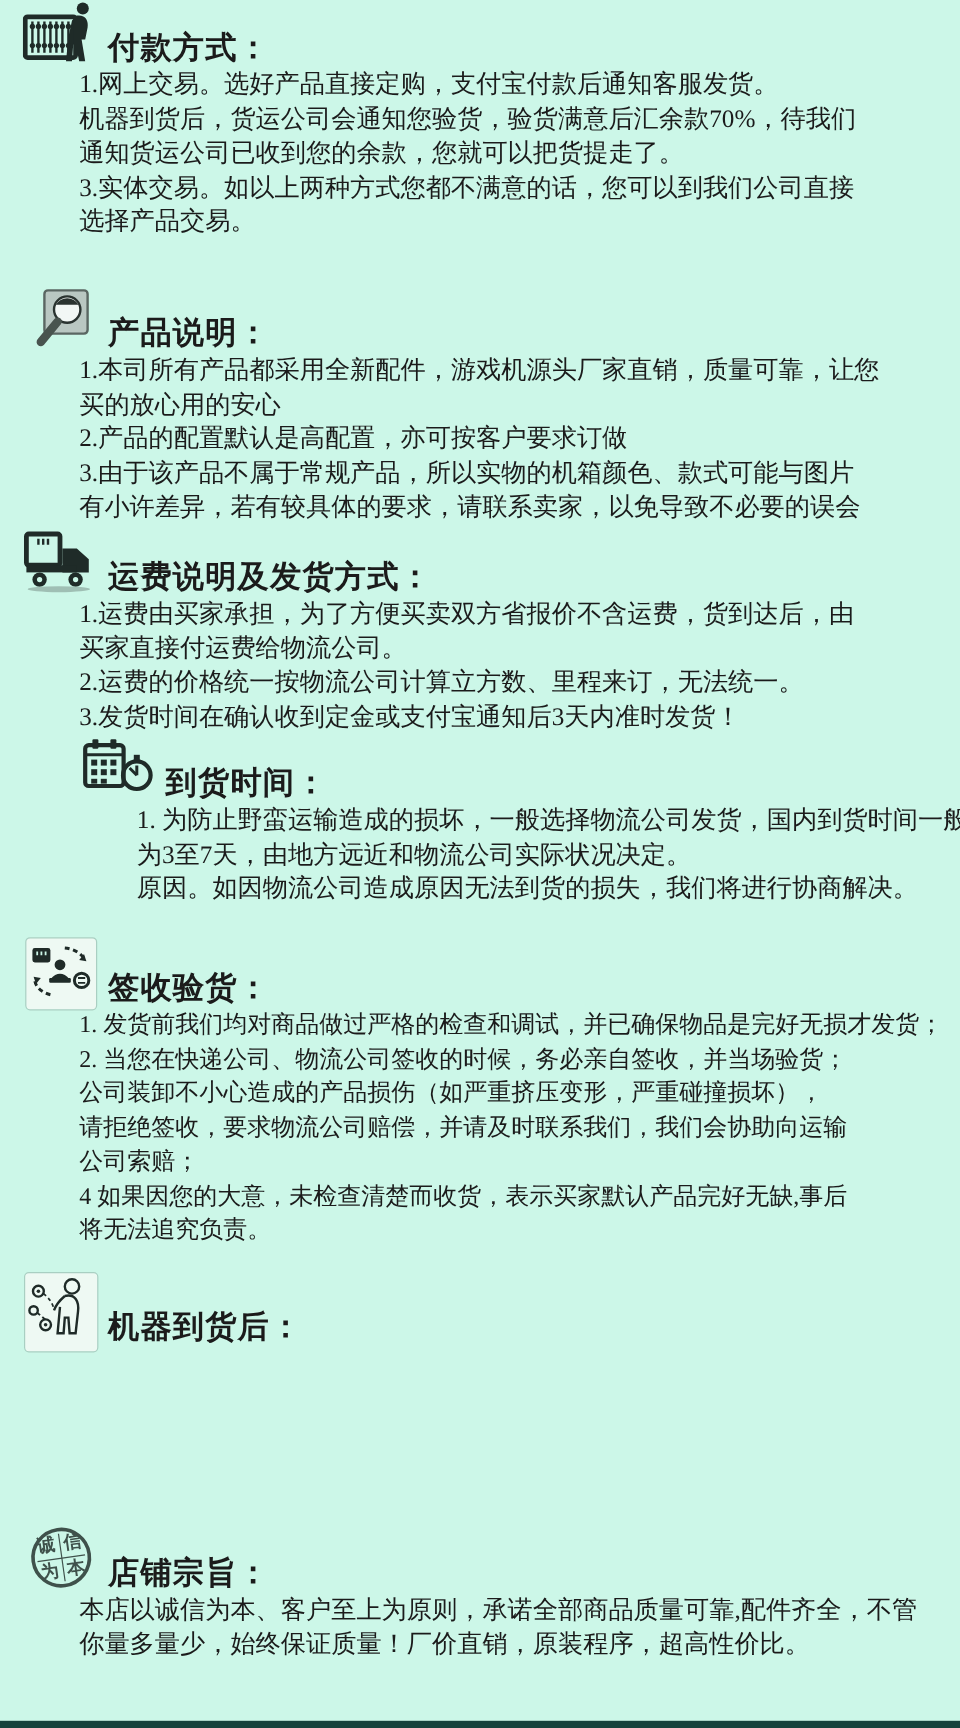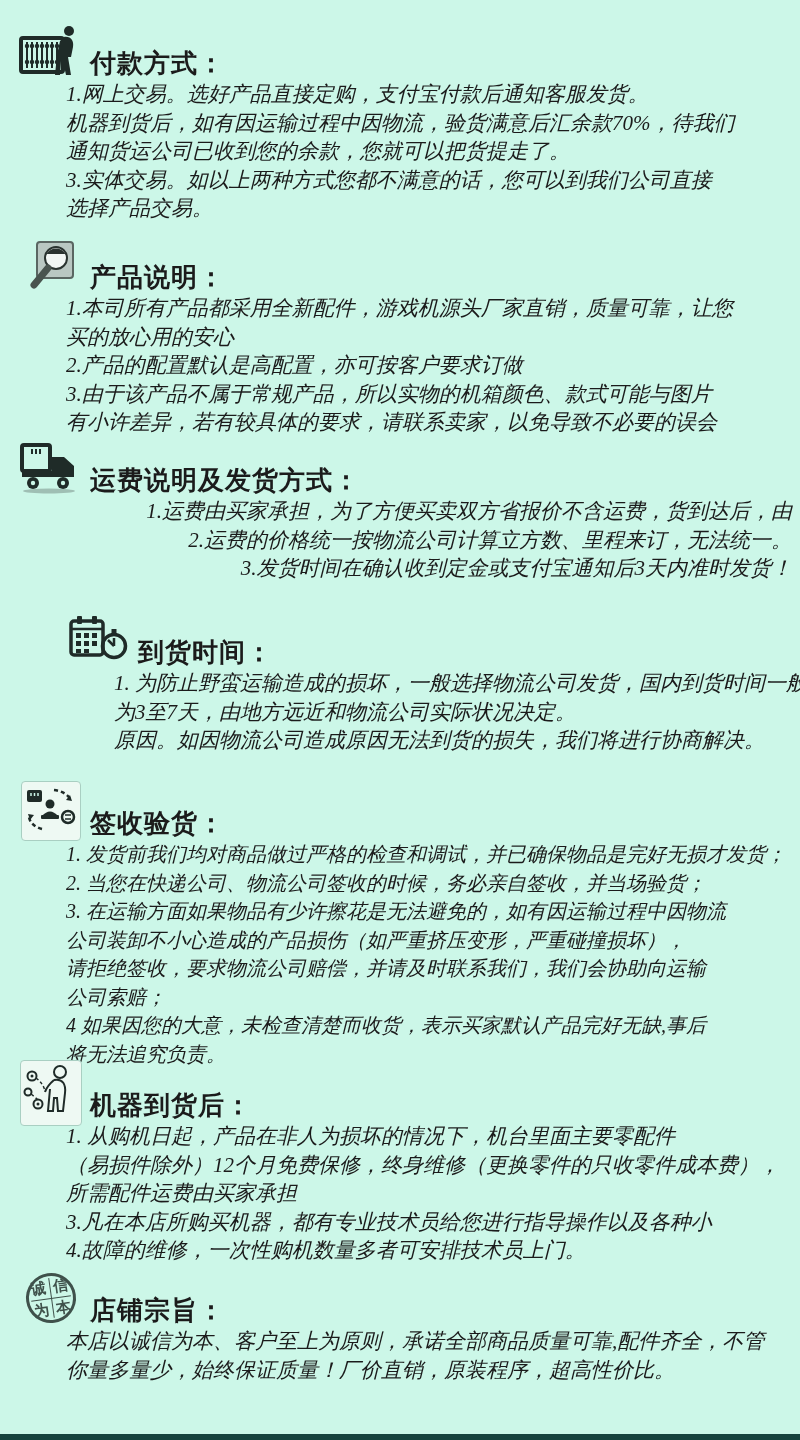--- a/index.html
+++ b/index.html
@@ -9,23 +9,23 @@
     overflow:hidden;
   }
   .page{
     position:relative;
     width:800px;height:1440px;
     background:#ccf7e8;
     color:#1b1b1b;
   }
   #sections{position:absolute;inset:0;}
   .section{position:absolute;left:0;width:800px;}
-  #sections .section:nth-child(1){top:24px;}
+  #sections .section:nth-child(1){top:0;}
   #sections .section:nth-child(2){top:238px;}
-  #sections .section:nth-child(3){top:441px;text-align:right;}
+  #sections .section:nth-child(3){top:441px;}
   #sections .section:nth-child(4){top:613px;padding-left:48px;}
   #sections .section:nth-child(5){top:784px;}
   #sections .section:nth-child(6){top:1066px;}
   #sections .section:nth-child(7){top:1271px;}
 
   .header{
     display:flex;align-items:flex-end;
     height:54px;
     padding-left:18px;
     box-sizing:border-box;
@@ -46,21 +46,20 @@
     font-family:"Liberation Sans","DejaVu Sans",sans-serif;
     font-size:26px;
     font-weight:bold;
     line-height:30px;
     letter-spacing:1px;
   }
   .body{
     padding:2px 8px 0 66px;
     font-size:21px;
     line-height:28.5px;
-    font-style:italic;
   }
   .sec-inspection .body{font-size:20px;}
   .body .line{white-space:nowrap;}
 
   .seal{
     width:50px;height:50px;
     border:3px solid #2c3b36;
     border-radius:50%;
     transform:rotate(-8deg);
     display:grid;
@@ -122,21 +121,21 @@
                 <circle cx="28" cy="38" r="2.2"></circle>
                 <circle cx="33" cy="38" r="2.2"></circle>
                 <circle cx="38" cy="38" r="2.2"></circle>
       </g>
     </svg>
           </span>
         <h2 class="title">付款方式：</h2>
       </div>
       <div class="body">
           <div class="line">1.网上交易。选好产品直接定购，支付宝付款后通知客服发货。</div>
-          <div class="line">机器到货后，如有因运输过程中因物流，验货满意后汇余款70%，待我们</div>
+          <div class="line">机器到货后，货运公司会通知您验货，验货满意后汇余款70%，待我们</div>
           <div class="line">通知货运公司已收到您的余款，您就可以把货提走了。</div>
           <div class="line">3.实体交易。如以上两种方式您都不满意的话，您可以到我们公司直接</div>
           <div class="line">选择产品交易。</div>
         </div>
     </section>
 
     <section class="section sec-product">
       <div class="header">
         <span class="icon-box">
             <svg width="52" height="54" viewBox="0 0 52 54">
@@ -173,20 +172,21 @@
               <circle cx="14" cy="42" r="2.2" fill="#ccf7e8"></circle>
       <circle cx="44" cy="42" r="6" fill="#1f2b28"></circle>
               <circle cx="44" cy="42" r="2.2" fill="#ccf7e8"></circle>
       <ellipse cx="30" cy="50" rx="26" ry="2.5" fill="#9fbfb4"></ellipse>
     </svg>
           </span>
         <h2 class="title">运费说明及发货方式：</h2>
       </div>
       <div class="body">
           <div class="line">1.运费由买家承担，为了方便买卖双方省报价不含运费，货到达后，由</div>
+          <div class="line">买家直接付运费给物流公司。</div>
           <div class="line">2.运费的价格统一按物流公司计算立方数、里程来订，无法统一。</div>
           <div class="line">3.发货时间在确认收到定金或支付宝通知后3天内准时发货！</div>
         </div>
     </section>
 
     <section class="section sec-arrival">
       <div class="header">
         <span class="icon-box">
             <svg width="60" height="54" viewBox="0 0 60 54">
       <rect class="stk" x="2" y="8" width="32" height="34" rx="3" stroke-width="3.5"></rect>
@@ -236,21 +236,20 @@
       <path class="ink" d="M48 17 l-6 -1 4 -5 z"></path>
       <path class="stk" d="M18 45 a20 14 0 0 1 -13 -12" stroke-width="2.5" stroke-dasharray="4 3"></path>
       <path class="ink" d="M4 30 l6 1 -4 5 z"></path>
     </svg></span>
           </span>
         <h2 class="title">签收验货：</h2>
       </div>
       <div class="body">
           <div class="line">1.  发货前我们均对商品做过严格的检查和调试，并已确保物品是完好无损才发货；</div>
           <div class="line">2.  当您在快递公司、物流公司签收的时候，务必亲自签收，并当场验货；</div>
-          <div class="line">3.  在运输方面如果物品有少许擦花是无法避免的，如有因运输过程中因物流</div>
           <div class="line">公司装卸不小心造成的产品损伤（如严重挤压变形，严重碰撞损坏），</div>
           <div class="line">请拒绝签收，要求物流公司赔偿，并请及时联系我们，我们会协助向运输</div>
           <div class="line">公司索赔；</div>
           <div class="line">4  如果因您的大意，未检查清楚而收货，表示买家默认产品完好无缺,事后</div>
           <div class="line">将无法追究负责。</div>
         </div>
     </section>
 
     <section class="section sec-aftersale">
       <div class="header">
@@ -261,27 +260,20 @@
       <circle class="stk" cx="9" cy="13" r="4.5" stroke-width="2"></circle>
       <circle class="stk" cx="5" cy="29" r="3.5" stroke-width="2"></circle>
       <circle class="stk" cx="15" cy="41" r="4.5" stroke-width="2"></circle>
       <path class="stk" stroke-width="1.5" stroke-dasharray="3 2.5" d="M13 15 q7 5 9 13 M8 31 q5 4 8 7"></path>
       <circle class="ink" cx="9" cy="13" r="1.5"></circle>
                 <circle class="ink" cx="15" cy="41" r="1.5"></circle>
     </svg></span>
           </span>
         <h2 class="title">机器到货后：</h2>
       </div>
-      <div class="body">
-          <div class="line">1.  从购机日起，产品在非人为损坏的情况下，机台里面主要零配件</div>
-          <div class="line">（易损件除外）12个月免费保修，终身维修（更换零件的只收零件成本费），</div>
-          <div class="line">所需配件运费由买家承担</div>
-          <div class="line">3.凡在本店所购买机器，都有专业技术员给您进行指导操作以及各种小</div>
-          <div class="line">4.故障的维修，一次性购机数量多者可安排技术员上门。</div>
-        </div>
     </section>
 
     <section class="section sec-motto">
       <div class="header">
         <span class="icon-box">
             <div class="seal">
               <span>诚</span>
               <span>信</span>
               <span>为</span>
               <span>本</span>

